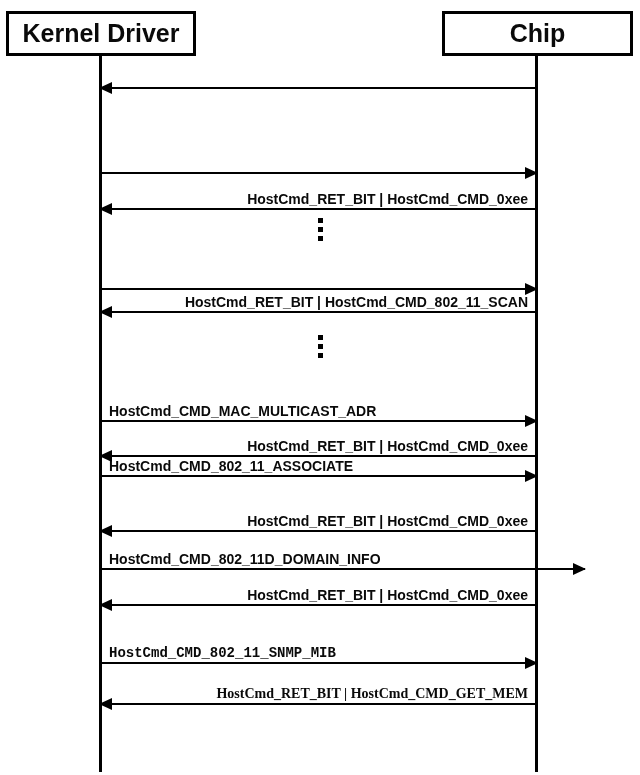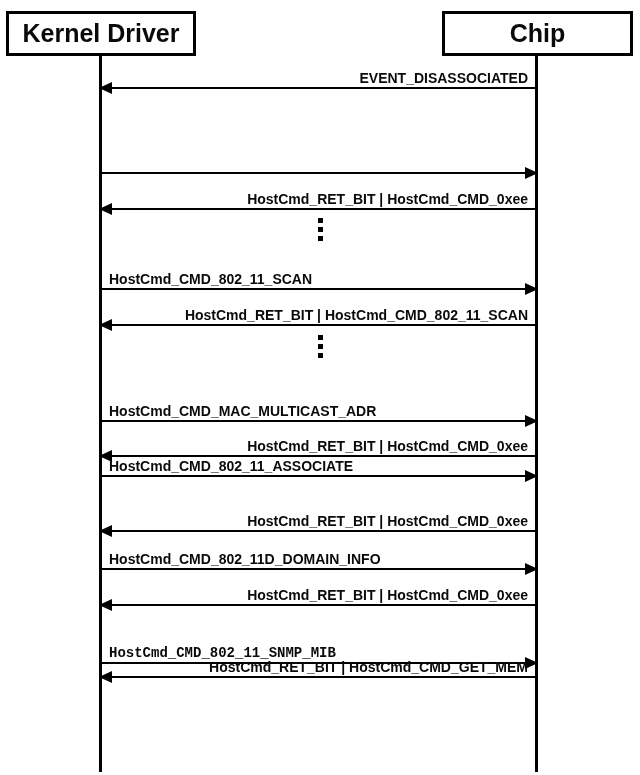--- a/index.html
+++ b/index.html
@@ -104,44 +104,42 @@
   <div class="actor-box actor-chip">
     <span>Chip</span>
   </div>
 
   <div class="lifeline lifeline-kernel"></div>
 
   <div class="lifeline lifeline-chip"></div>
 
   <div>
       <div class="message left" style="top: 67px;">
-        <div class="msg-label">EVENT_DISASSOCIATED</div>
         <div class="msg-line"></div>
         <div class="arrowhead left"></div>
       </div>
       <div class="message right" style="top: 152px;">
         <div class="msg-line"></div>
         <div class="arrowhead right"></div>
       </div>
       <div class="message left" style="top: 188px;">
         <div class="msg-label">HostCmd_RET_BIT | HostCmd_CMD_0xee</div>
         <div class="msg-line"></div>
         <div class="arrowhead left"></div>
       </div>
       <div class="ellipsis" style="top: 218px;">
         <div class="dot"></div>
         <div class="dot"></div>
         <div class="dot"></div>
       </div>
       <div class="message right" style="top: 268px;">
-        <div class="msg-label">HostCmd_CMD_802_11_SCAN</div>
         <div class="msg-line"></div>
         <div class="arrowhead right"></div>
       </div>
-      <div class="message left" style="top: 304px; text-decoration: underline;">
+      <div class="message left" style="top: 291px; text-decoration: underline;">
         <div class="msg-label">HostCmd_RET_BIT | HostCmd_CMD_802_11_SCAN</div>
         <div class="msg-line"></div>
         <div class="arrowhead left"></div>
       </div>
       <div class="ellipsis" style="top: 335px;">
         <div class="dot"></div>
         <div class="dot"></div>
         <div class="dot"></div>
       </div>
       <div class="message right" style="top: 400px; text-align: right;">
@@ -157,35 +155,35 @@
       <div class="message right" style="top: 455px;">
         <div class="msg-label">HostCmd_CMD_802_11_ASSOCIATE</div>
         <div class="msg-line"></div>
         <div class="arrowhead right"></div>
       </div>
       <div class="message left" style="top: 510px;">
         <div class="msg-label">HostCmd_RET_BIT | HostCmd_CMD_0xee</div>
         <div class="msg-line"></div>
         <div class="arrowhead left"></div>
       </div>
-      <div class="message right" style="top: 548px;">
+      <div class="message right" style="top: 548px; padding-left: 48px;">
         <div class="msg-label">HostCmd_CMD_802_11D_DOMAIN_INFO</div>
         <div class="msg-line"></div>
         <div class="arrowhead right"></div>
       </div>
       <div class="message left" style="top: 584px;">
         <div class="msg-label">HostCmd_RET_BIT | HostCmd_CMD_0xee</div>
         <div class="msg-line"></div>
         <div class="arrowhead left"></div>
       </div>
       <div class="message right" style="top: 642px; font-family: Liberation Mono, monospace;">
         <div class="msg-label">HostCmd_CMD_802_11_SNMP_MIB</div>
         <div class="msg-line"></div>
         <div class="arrowhead right"></div>
       </div>
-      <div class="message left" style="top: 656px;">
+      <div class="message left" style="top: 683px; font-family: Liberation Serif, serif;">
         <div class="msg-label">HostCmd_RET_BIT | HostCmd_CMD_GET_MEM</div>
         <div class="msg-line"></div>
         <div class="arrowhead left"></div>
       </div>
     </div>
 
 </div>
 
 </body></html>

